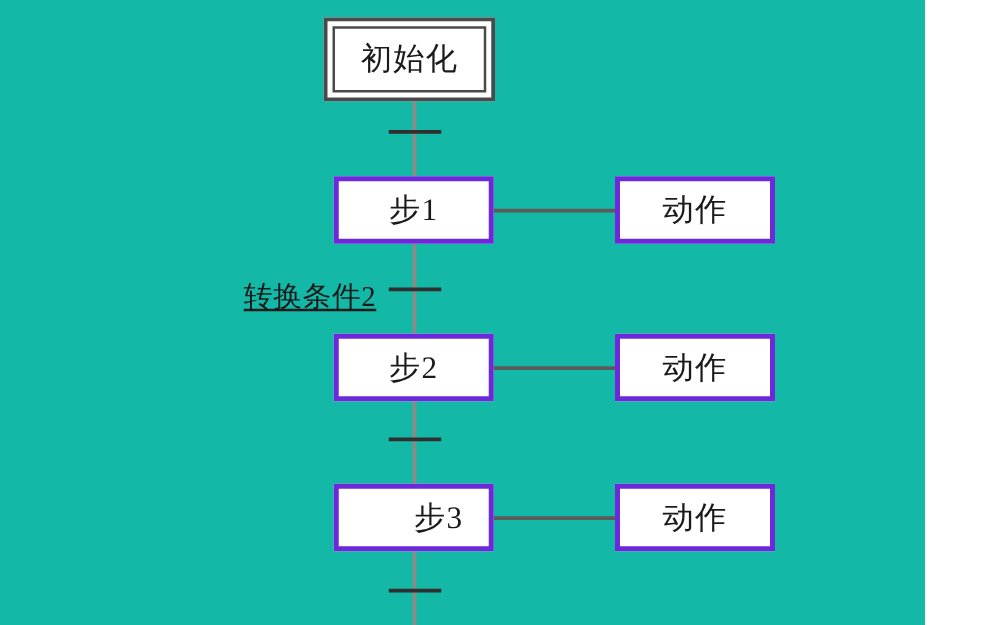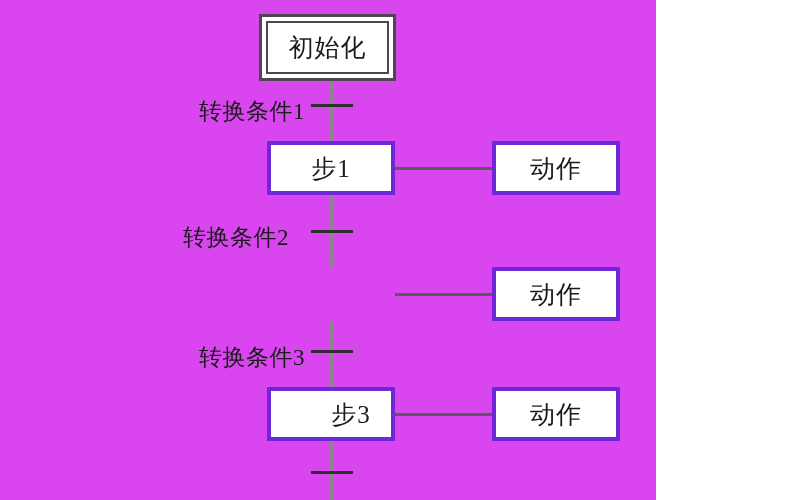--- a/index.html
+++ b/index.html
@@ -2,23 +2,23 @@
 <html><head>
 <meta charset="utf-8">
 <style>
   html, body {
     margin: 0;
     padding: 0;
     background: #ffffff;
   }
   #canvas {
     position: relative;
-    width: 656px;
+    width: 740px;
     height: 500px;
-    background: #d946ef;
+    background: #14b8a6;
     font-family: "Liberation Serif", "DejaVu Serif", serif;
     overflow: hidden;
   }
 
   
   .vline {
     position: absolute;
     width: 3px;
     background: #8a8a8a;
   }
@@ -90,40 +90,41 @@
   <div class="vline" style="left:330px; top:195px; height:72px;"></div>
   <div class="vline" style="left:330px; top:321px; height:66px;"></div>
   <div class="vline" style="left:330px; top:441px; height:59px;"></div>
 
   <div class="box box-initial" style="left:259px; top:14px; width:137px; height:67px;">
     <div class="inner">
       <span class="box-label">初始化</span>
     </div>
   </div>
 
-  <div class="cond-label" style="left:100px; top:96px; width:205px;">转换条件1</div>
   <div class="tick" style="left:311px; top:104px; width:42px;"></div>
 
   <div class="box" style="left:267px; top:141px; width:128px; height:54px;">
     <span class="box-label">步1</span>
   </div>
   <div class="hconn" style="left:395px; top:167px; width:97px;"></div>
   <div class="box" style="left:492px; top:141px; width:128px; height:54px;">
     <span class="box-label">动作</span>
   </div>
 
-  <div class="cond-label" style="left:84px; top:222px; width:205px;">转换条件2</div>
+  <div class="cond-label" style="left:96px; top:222px; width:205px;text-decoration:underline;">转换条件2</div>
   <div class="tick" style="left:311px; top:230px; width:42px;"></div>
 
+  <div class="box" style="left:267px; top:267px; width:128px; height:54px;">
+    <span class="box-label">步2</span>
+  </div>
   <div class="hconn" style="left:395px; top:293px; width:97px;"></div>
   <div class="box" style="left:492px; top:267px; width:128px; height:54px;">
     <span class="box-label">动作</span>
   </div>
 
-  <div class="cond-label" style="left:100px; top:342px; width:205px;">转换条件3</div>
   <div class="tick" style="left:311px; top:350px; width:42px;"></div>
 
   <div class="box" style="left:267px; top:387px; width:128px; height:54px;padding-left:40px;">
     <span class="box-label">步3</span>
   </div>
   <div class="hconn" style="left:395px; top:413px; width:97px;"></div>
   <div class="box" style="left:492px; top:387px; width:128px; height:54px;">
     <span class="box-label">动作</span>
   </div>
 

